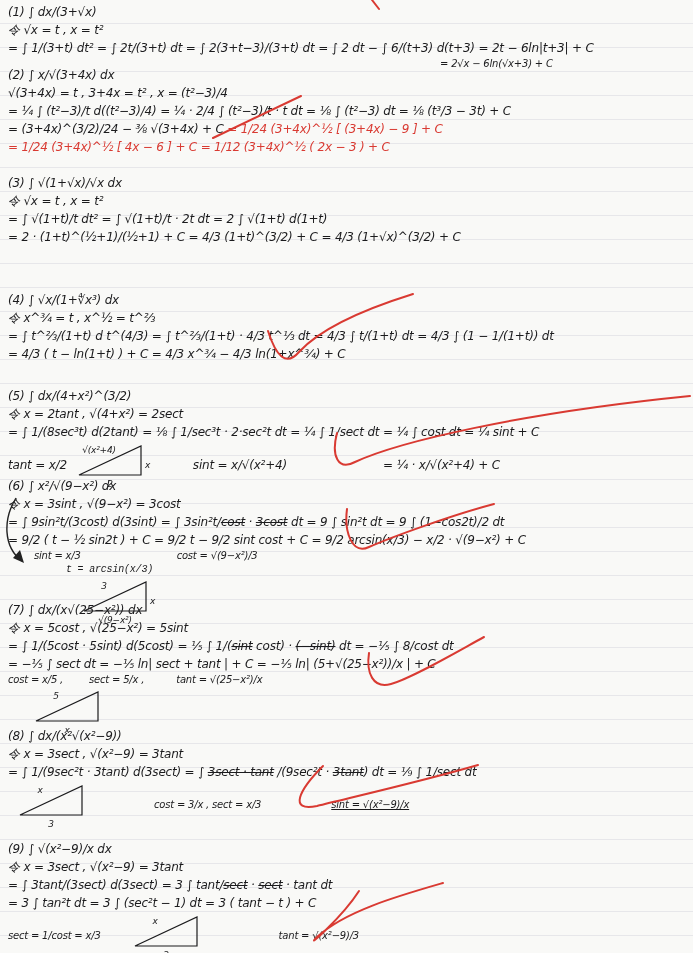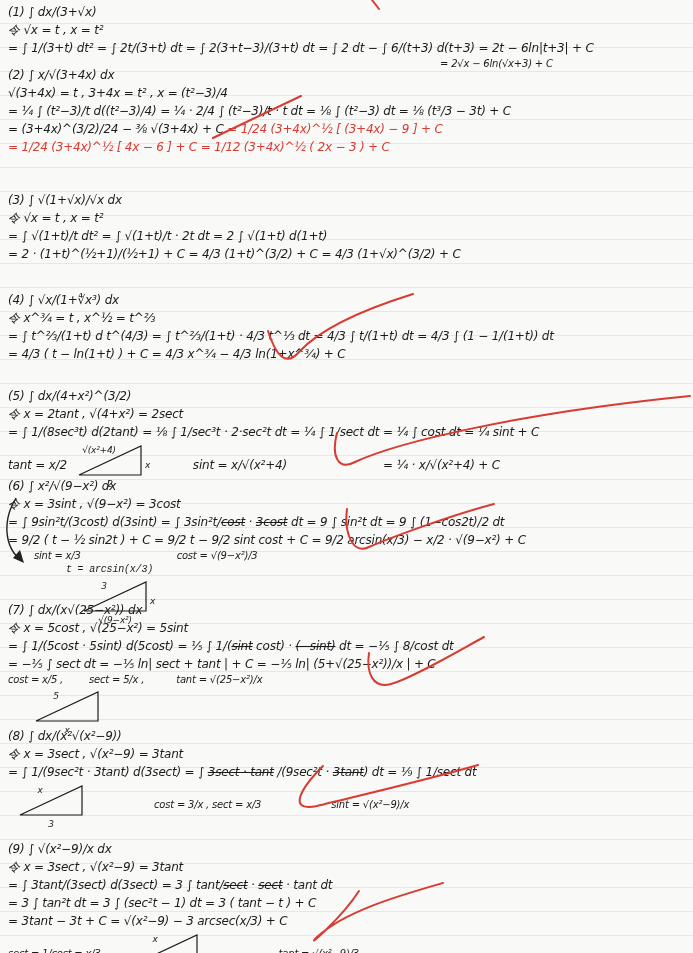--- a/index.html
+++ b/index.html
@@ -3,21 +3,21 @@
 <meta charset="utf-8">
 <style>
   html,body{margin:0;padding:0;background:#ffffff}
   .page{
     position:relative;width:693px;height:953px;overflow:hidden;
     background:repeating-linear-gradient(to bottom,
       #f9f9f7 0px,#f9f9f7 23px,#e7e7ea 23px,#e7e7ea 24px);
     font-family:"DejaVu Sans",sans-serif;color:#1b1b1d;
   }
   .problem{position:absolute;left:8px;right:0}
-  .p1{top:3px}.p2{top:66px}.p3{top:191px}.p4{top:291px}.p5{top:387px}
+  .p1{top:3px}.p2{top:66px}.p3{top:174px}.p4{top:291px}.p5{top:387px}
   .p6{top:477px}.p7{top:601px}.p8{top:727px}.p9{top:840px}
   .line{font-size:12px;line-height:18px;white-space:nowrap;font-style:italic;letter-spacing:-0.2px}
   .line.small{font-size:10px;line-height:14px}
   .seg{display:inline}
   .red{color:#d93a32}
   .strike{text-decoration:line-through}
   .tri{vertical-align:middle;margin:0 8px}
   .tri text{font-size:9px;font-style:italic;fill:#1b1b1d}
   #overlay{position:absolute;left:0;top:0;pointer-events:none}
   .rp{fill:none;stroke:#d93a32;stroke-width:2;stroke-linecap:round}
@@ -94,28 +94,27 @@
       </div>
       <div class="problem p8">
         <div class="line"><span class="seg">(8) ∫  dx/(x²√(x²−9))</span></div>
         <div class="line"><span class="seg">令 x = 3sect ,     √(x²−9) = 3tant</span></div>
         <div class="line"><span class="seg">= ∫ 1/(9sec²t · 3tant)  d(3sect)  = ∫ </span><span class="seg strike">3sect · tant</span><span class="seg"> /(9sec²t · </span><span class="seg strike">3tant</span><span class="seg">) dt  =   ⅑ ∫ 1/sect  dt</span></div>
         <div class="line small"><svg class="tri" width="110" height="48">
             <polygon points="4,34 66,34 66,5" fill="none" stroke="#1b1b1d" stroke-width="1.2"></polygon>
             <text x="24" y="12" text-anchor="middle">x</text>
             <text x="70" y="27" text-anchor="start"></text>
             <text x="35" y="46" text-anchor="middle">3</text>
-          </svg><span class="seg" style="margin-left: 20px;">cost = 3/x ,   sect = x/3</span><span class="seg" style="margin-left: 70px;">sint = √(x²−9)/x</span></div>
+          </svg><span class="seg" style="margin-left: 20px;">cost = 3/x ,   sect = x/3</span><span class="seg" style="margin-left: 70px; text-decoration: underline;">sint = √(x²−9)/x</span></div>
       </div>
       <div class="problem p9">
         <div class="line"><span class="seg">(9) ∫  √(x²−9)/x    dx</span></div>
         <div class="line"><span class="seg">令 x = 3sect ,     √(x²−9) = 3tant</span></div>
         <div class="line"><span class="seg">= ∫ 3tant/(3sect)  d(3sect)  = 3 ∫ tant/</span><span class="seg strike">sect</span><span class="seg"> · </span><span class="seg strike">sect</span><span class="seg"> · tant  dt</span></div>
         <div class="line"><span class="seg">= 3 ∫ tan²t  dt   = 3 ∫ (sec²t − 1)   dt   = 3 ( tant − t ) + C</span></div>
-        <div class="line"><span class="seg">= 3tant − 3t + C  = √(x²−9) − 3 arcsec(x/3) + C</span></div>
         <div class="line small"><span class="seg">sect = 1/cost = x/3</span><svg class="tri" width="110" height="48" style="margin-left: 30px;">
             <polygon points="4,34 66,34 66,5" fill="none" stroke="#1b1b1d" stroke-width="1.2"></polygon>
             <text x="24" y="12" text-anchor="middle">x</text>
             <text x="70" y="27" text-anchor="start"></text>
             <text x="35" y="46" text-anchor="middle">3</text>
           </svg><span class="seg" style="margin-left: 30px;">tant = √(x²−9)/3</span></div>
       </div>
     </div>
 
   <svg id="overlay" width="693" height="953" viewBox="0 0 693 953">

